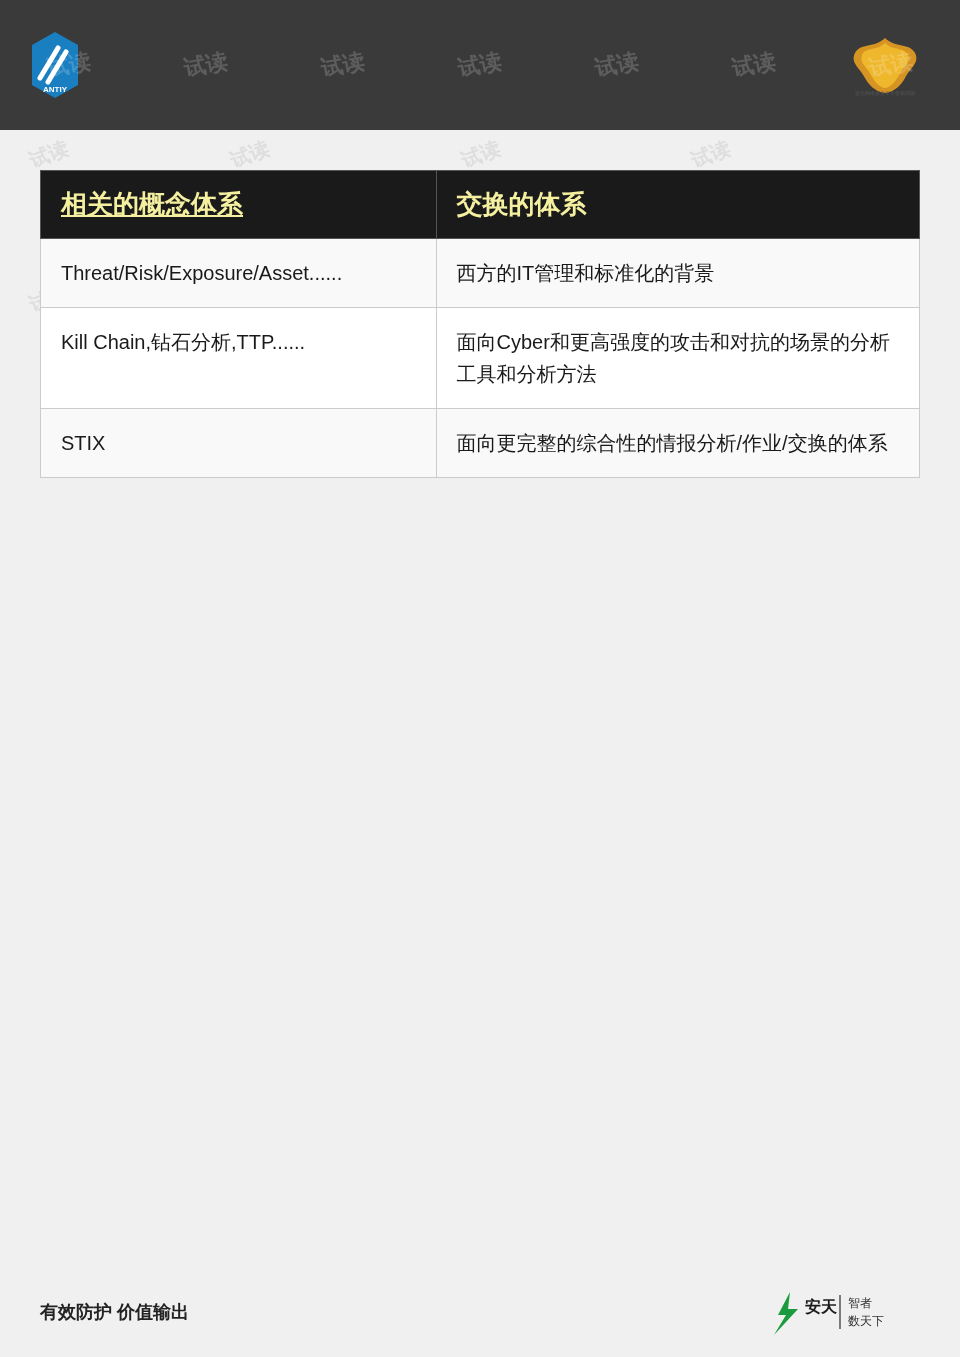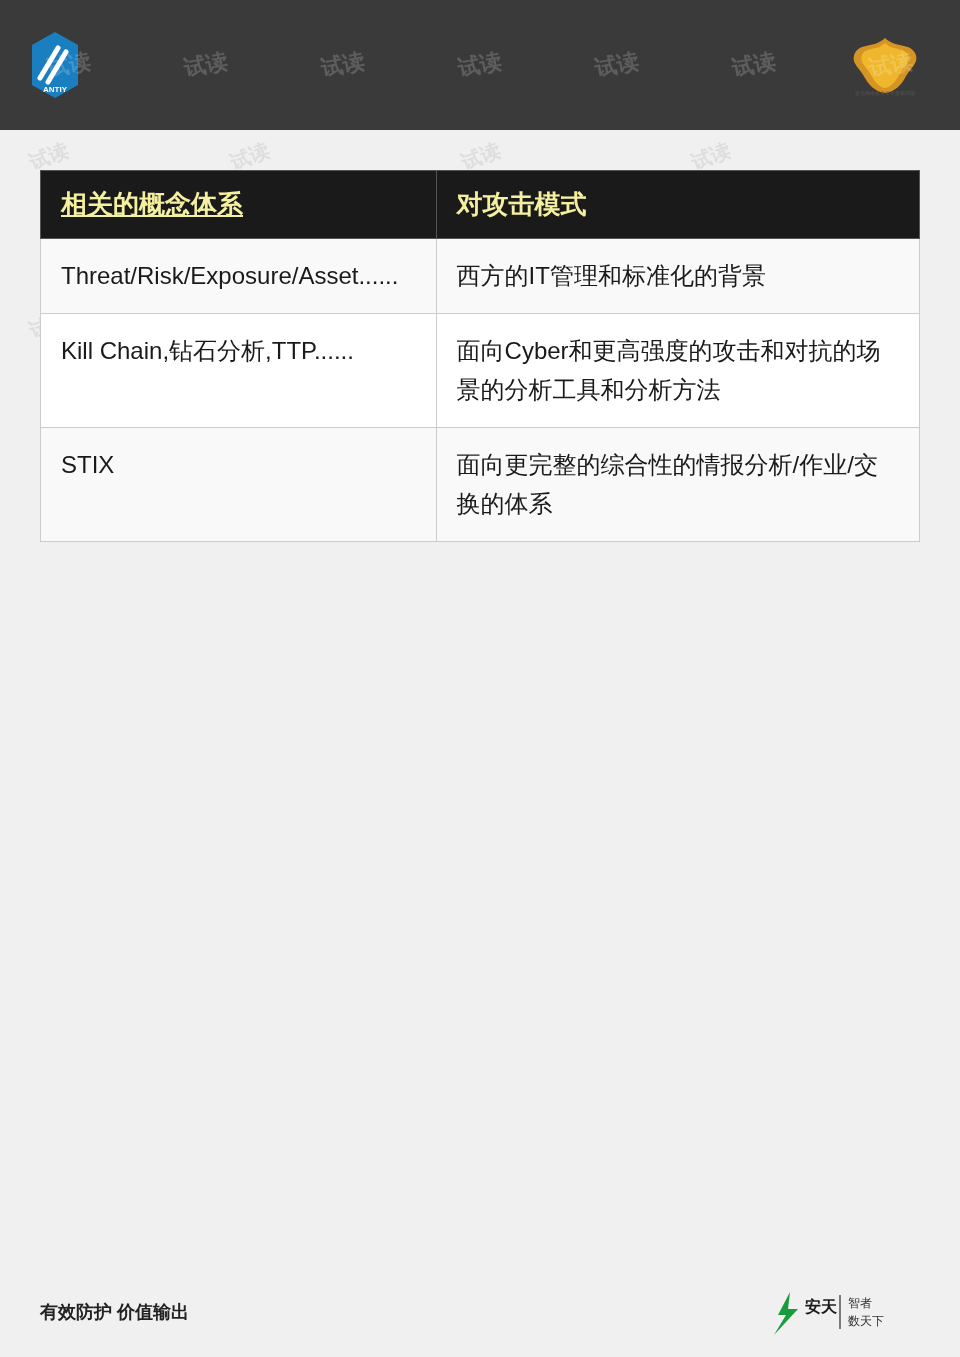--- a/index.html
+++ b/index.html
@@ -96,21 +96,21 @@
       font-size: 26px;
       font-weight: bold;
       padding: 16px 20px;
       text-align: left;
       border: 1px solid #555;
     }
 
     .content-table td {
       padding: 18px 20px;
       border: 1px solid #cccccc;
-      font-size: 24px;
+      font-size: 20px;
       color: #1a1a1a;
       vertical-align: top;
       line-height: 1.6;
     }
 
     .content-table tr:nth-child(odd) td {
       background: #f9f9f9;
     }
     .content-table tr:nth-child(even) td {
       background: #ffffff;
@@ -207,21 +207,21 @@
     <span class="wm" style="top:62%;left:70%">试读</span>
     <span class="wm" style="top:80%;left:5%">试读</span>
     <span class="wm" style="top:80%;left:32%">试读</span>
     <span class="wm" style="top:80%;left:60%">试读</span>
   </div>
 
   <table class="content-table">
     <thead>
       <tr>
         <th class="col-left">相关的概念体系</th>
-        <th class="col-right">对攻击模式</th>
+        <th class="col-right">交换的体系</th>
       </tr>
     </thead>
     <tbody id="table-body">
 
     <tr>
           <td>Threat/Risk/Exposure/Asset......</td>
           <td>西方的IT管理和标准化的背景</td>
         </tr>
         <tr>
           <td>Kill Chain,钻石分析,TTP......</td>

